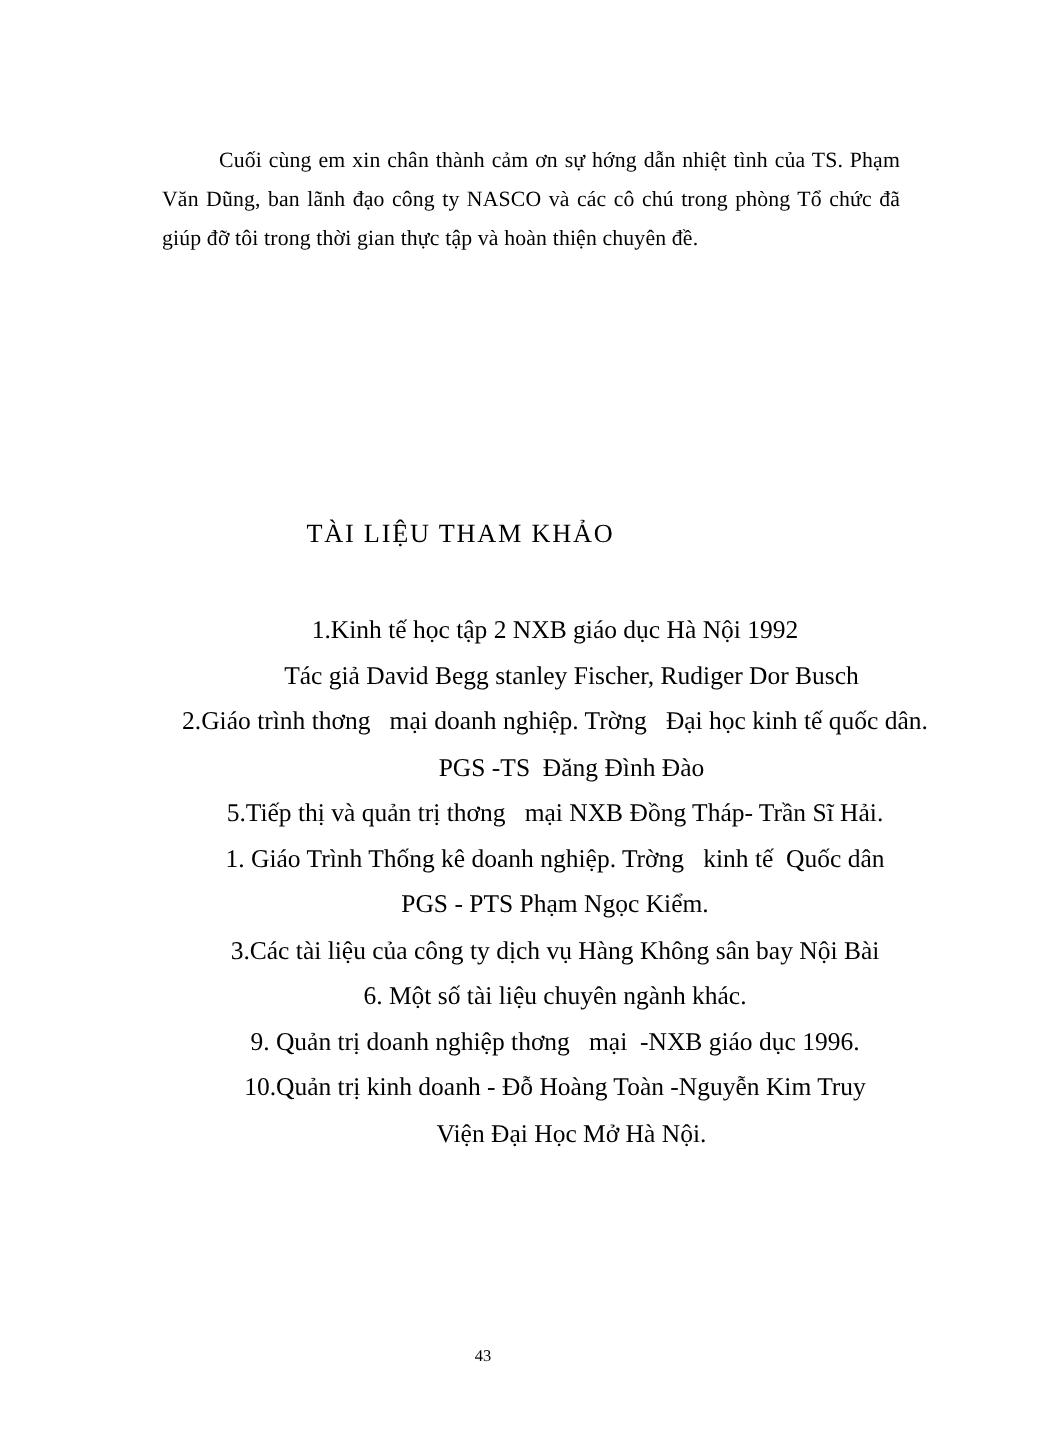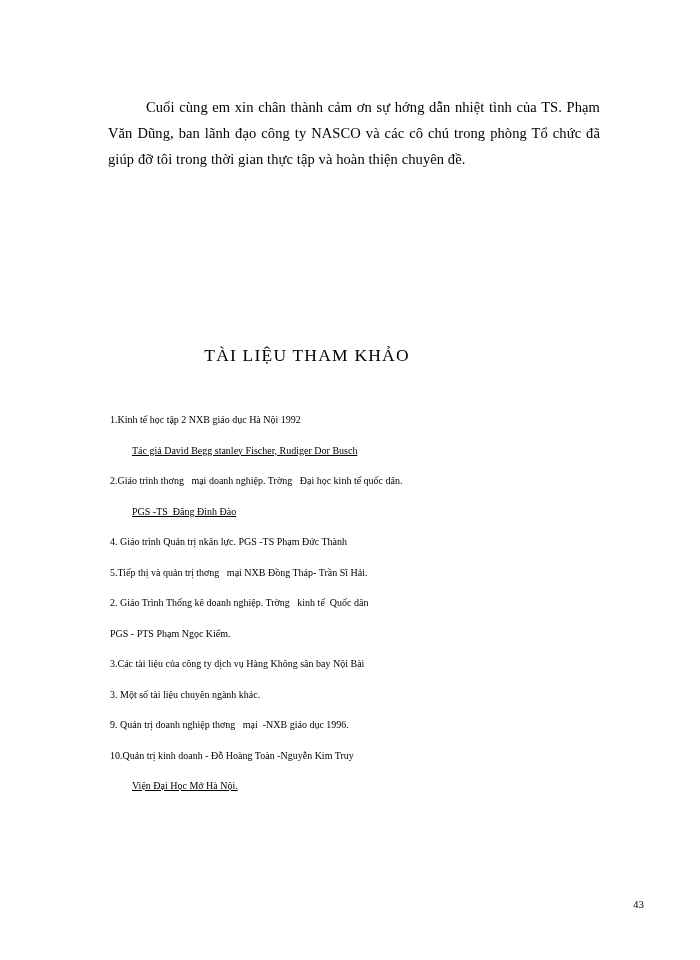--- a/index.html
+++ b/index.html
@@ -42,62 +42,61 @@
     width: 614px;
     text-align: center;
     font-size: 17.5px;
     letter-spacing: 1.2px;
   }
   .ref-list {
     position: absolute;
     left: 110px;
     top: 405px;
     width: 520px;
-    font-size: 10px;
+    font-size: 17px;
     line-height: 30.5px;
+    text-align: center;
   }
   .ref-item {
     margin: 0;
     white-space: pre-wrap;
   }
   .ref-item.indent {
     padding-left: 22px;
-    text-decoration: underline;
   }
   .page-number {
     position: absolute;
     left: 0;
     top: 898px;
     width: 644px;
-    text-align: right;
+    text-align: center;
     font-size: 11px;
   }
 </style>
 </head>
 <body>
 
 <div class="page">
 
   <div class="intro">
     <p>Cuối cùng em xin chân thành cảm ơn sự hớng   dẫn nhiệt tình của TS. Phạm Văn Dũng, ban lãnh đạo công ty NASCO và các cô chú trong phòng Tổ chức đã giúp đỡ tôi trong thời gian thực tập và hoàn thiện chuyên đề.</p>
   </div>
 
   <div class="heading">TÀI LIỆU THAM KHẢO</div>
 
   <div class="ref-list">
     <p class="ref-item">1.Kinh tế học tập 2 NXB giáo dục Hà Nội 1992</p>
     <p class="ref-item indent">Tác giả David Begg stanley Fischer, Rudiger Dor Busch</p>
     <p class="ref-item">2.Giáo trình thơng   mại doanh nghiệp. Trờng   Đại học kinh tế quốc dân.</p>
     <p class="ref-item indent">PGS -TS  Đăng Đình Đào</p>
-    <p class="ref-item">4. Giáo trình Quản trị nkân lực. PGS -TS Phạm Đức Thành</p>
     <p class="ref-item">5.Tiếp thị và quản trị thơng   mại NXB Đồng Tháp- Trần Sĩ Hải.</p>
-    <p class="ref-item">2. Giáo Trình Thống kê doanh nghiệp. Trờng   kinh tế  Quốc dân</p>
+    <p class="ref-item">1. Giáo Trình Thống kê doanh nghiệp. Trờng   kinh tế  Quốc dân</p>
     <p class="ref-item">PGS - PTS Phạm Ngọc Kiểm.</p>
     <p class="ref-item">3.Các tài liệu của công ty dịch vụ Hàng Không sân bay Nội Bài</p>
-    <p class="ref-item">3. Một số tài liệu chuyên ngành khác.</p>
+    <p class="ref-item">6. Một số tài liệu chuyên ngành khác.</p>
     <p class="ref-item">9. Quản trị doanh nghiệp thơng   mại  -NXB giáo dục 1996.</p>
     <p class="ref-item">10.Quản trị kinh doanh - Đỗ Hoàng Toàn -Nguyễn Kim Truy</p>
     <p class="ref-item indent">Viện Đại Học Mở Hà Nội.</p>
   </div>
 
   <div class="page-number">43</div>
 
 </div>
 
 </body></html>

